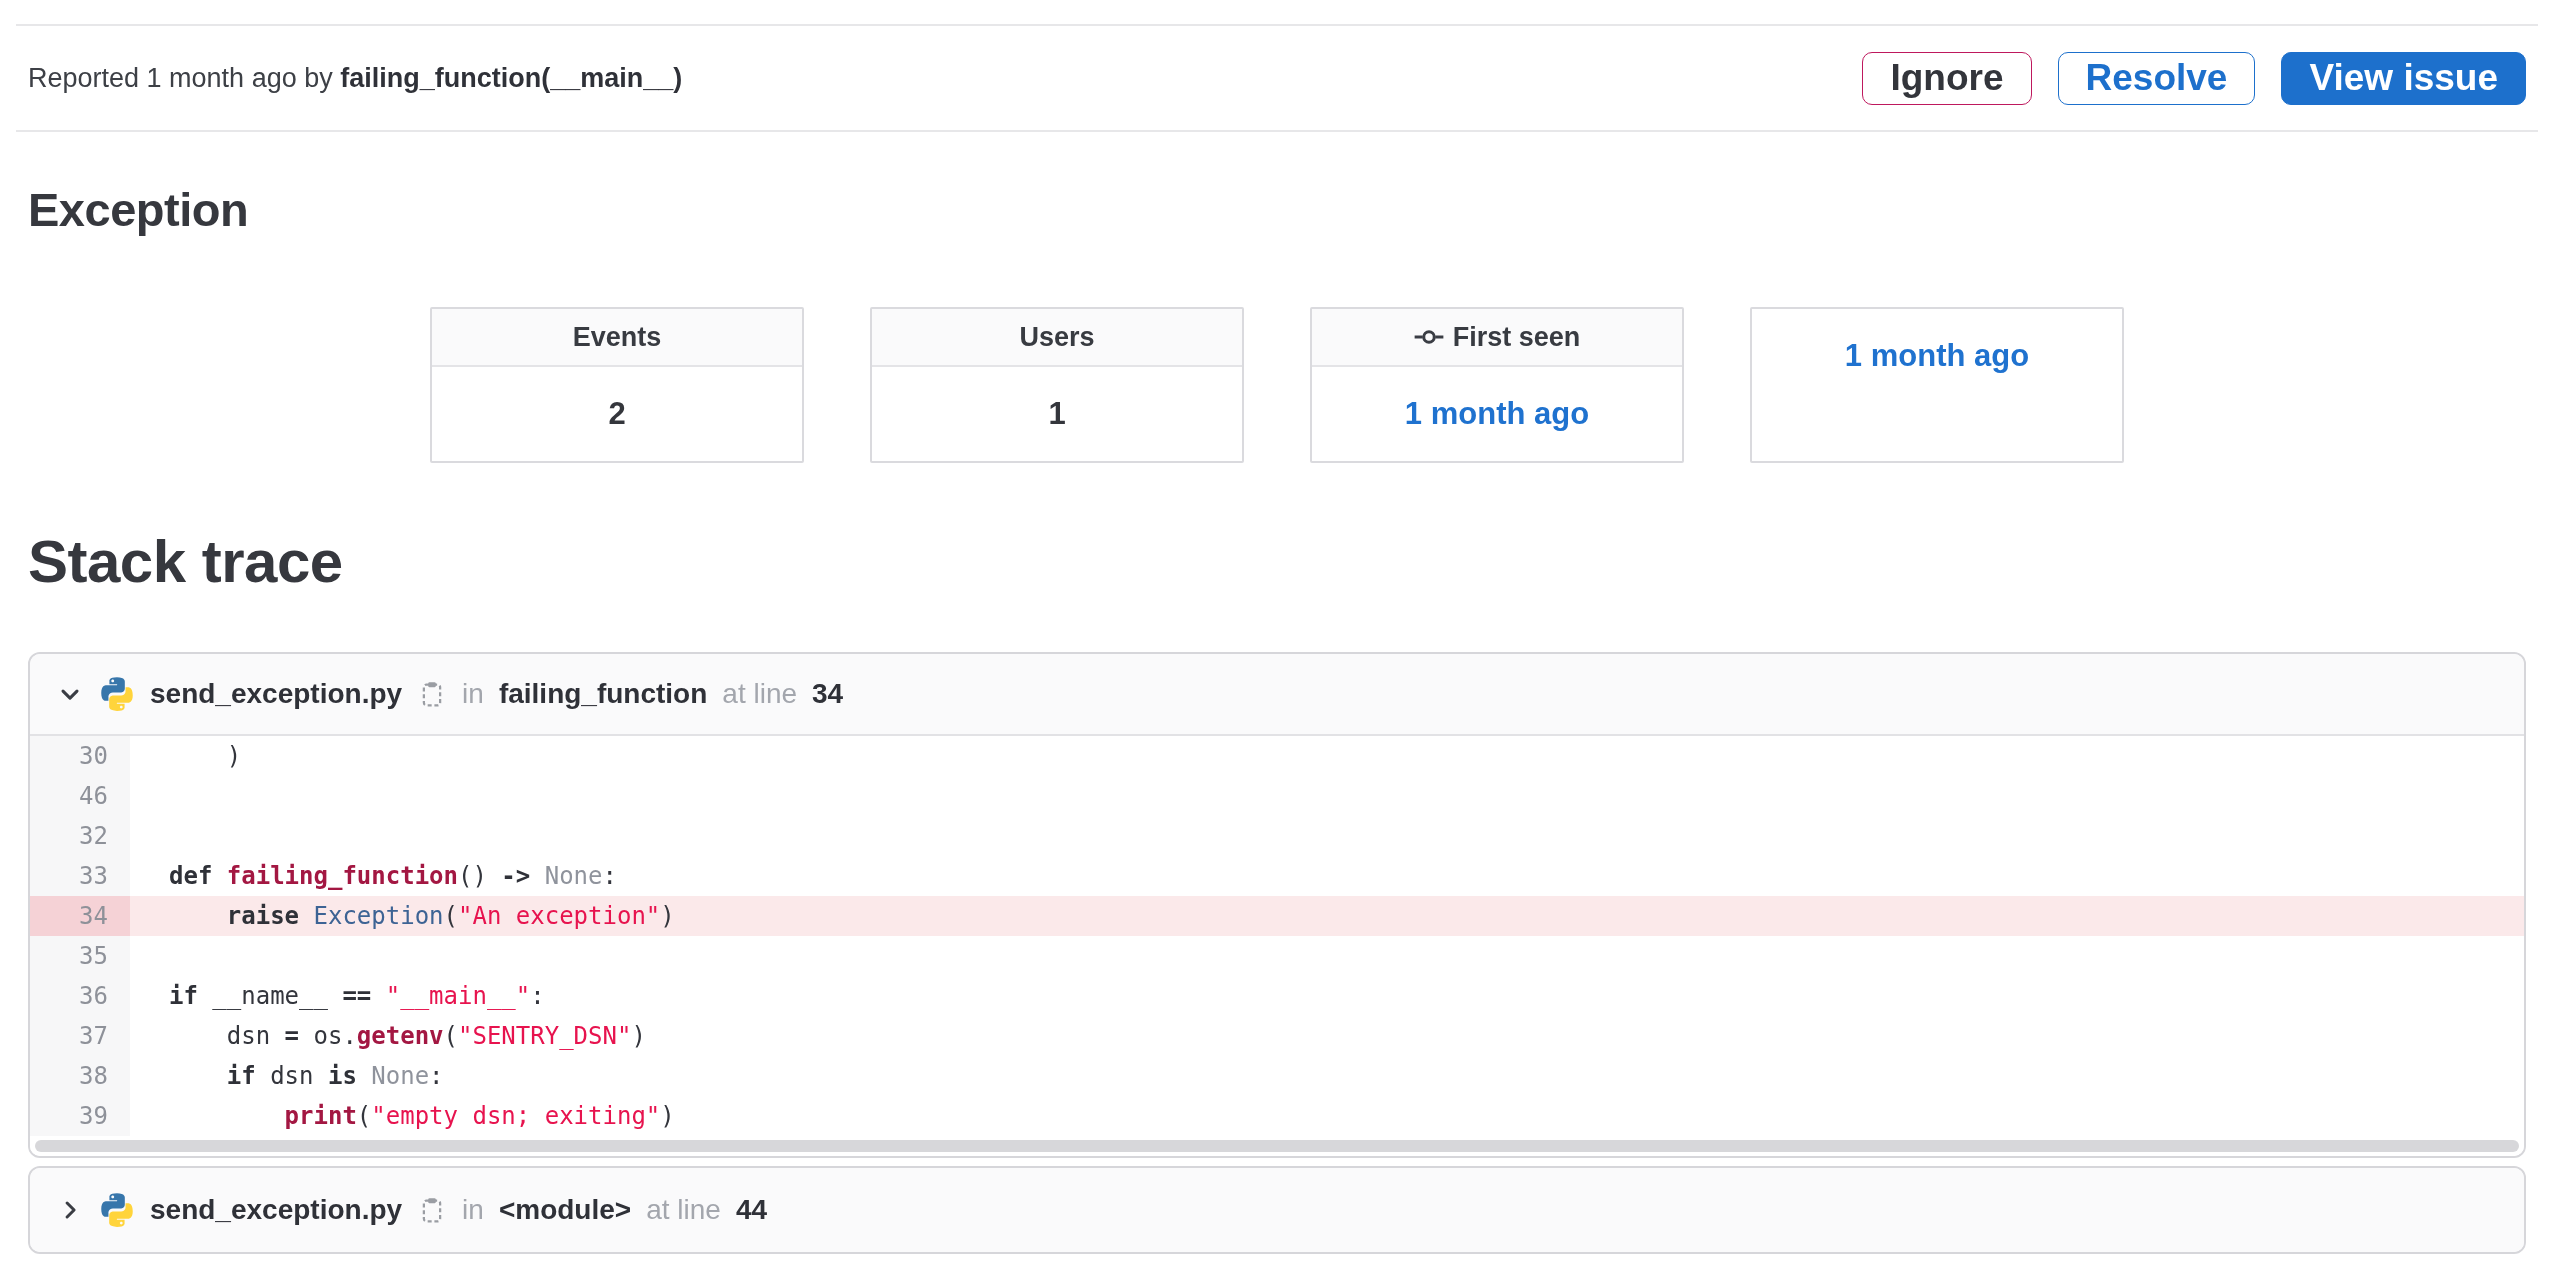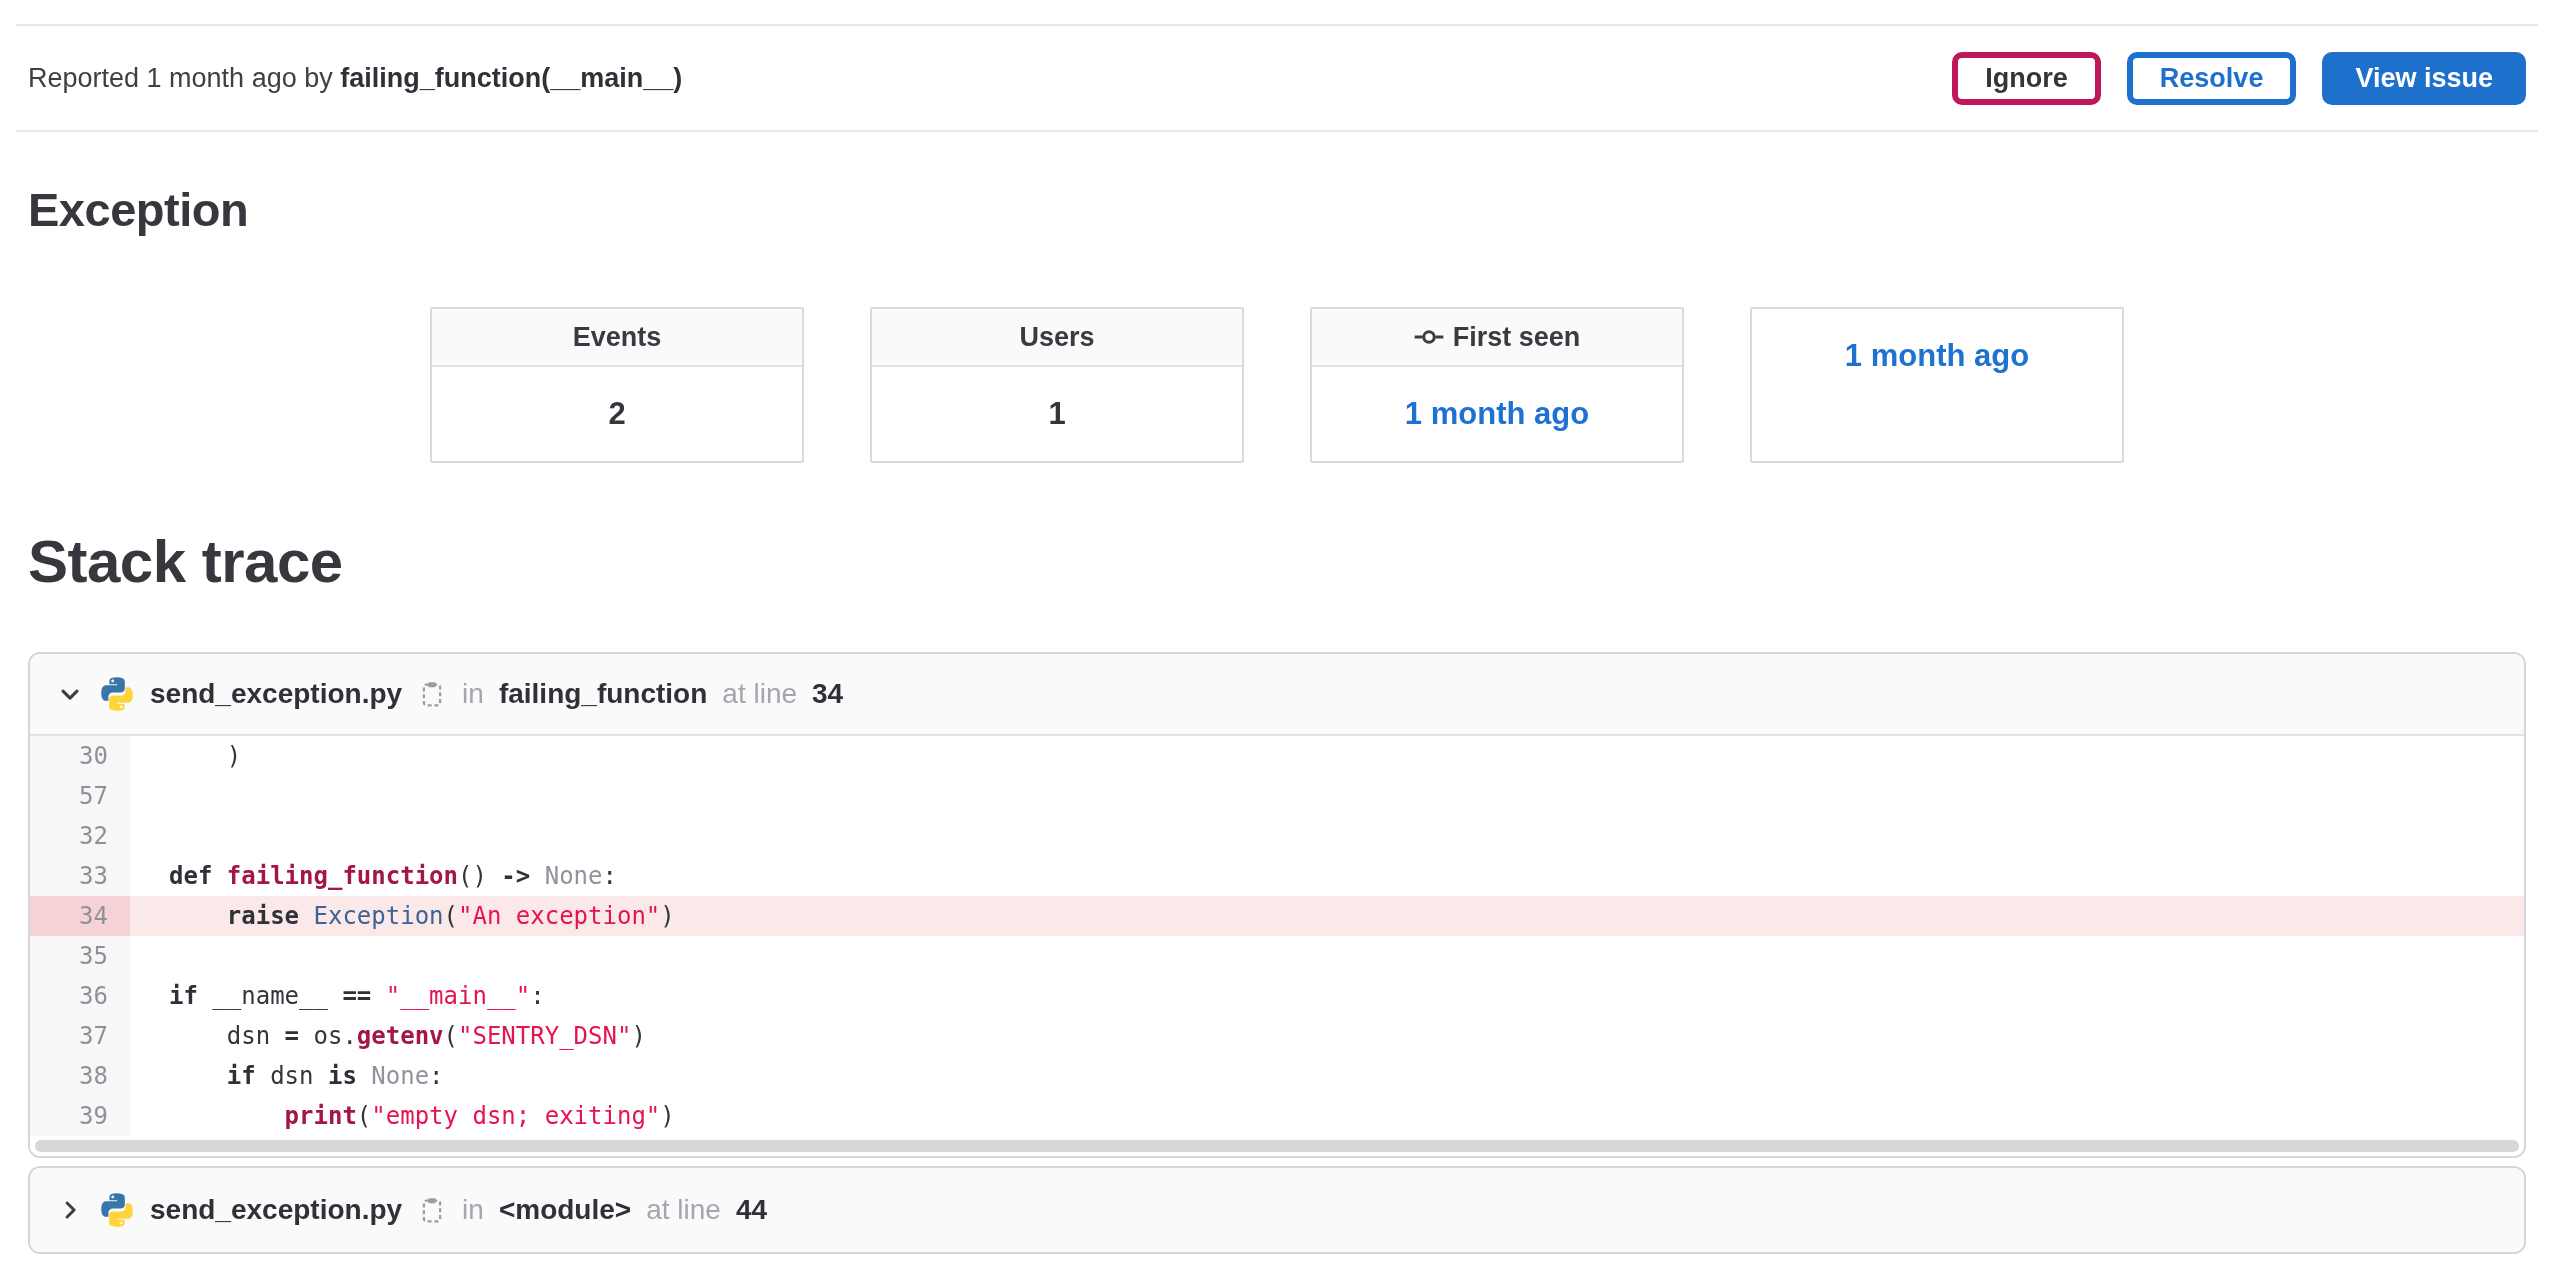--- a/index.html
+++ b/index.html
@@ -20,22 +20,22 @@
     height:108px;
     display:flex; align-items:center; justify-content:space-between;
     padding:0 12px;
   }
   .reported { font-size:27px; color:#3d4046; }
   .reported b { color:#2f3138; }
   .actions { display:flex; gap:26px; }
   .btn {
     height:53px; padding:0 27px;
     display:flex; align-items:center; justify-content:center;
-    border-radius:10px; font-size:27px; font-weight:600;
-    background:#ffffff; border:6px solid #be185d; color:#33353b;
+    border-radius:10px; font-size:37px; font-weight:600;
+    background:#ffffff; border:1px solid #be185d; color:#33353b;
     cursor:pointer; font-family:"Liberation Sans",sans-serif;
   }
   .btn.resolve { border-color:#1d70cc; color:#1d70cc; }
   .btn.primary { background:#1d70cc; border-color:#1d70cc; color:#ffffff; }
 
   
   h1.section {
     margin:50px 0 0 28px;
     font-size:47px; font-weight:800; color:#36383e; letter-spacing:-0.5px;
   }
@@ -190,21 +190,21 @@
     <span class="fbold">34</span>
   </div>
 
   <div class="code">
     <div>
         <div class="code-row">
           <div class="gutter-cell">30</div>
           <div class="code-cell"><span class="tok-plain">    )</span></div>
         </div>
         <div class="code-row">
-          <div class="gutter-cell">57</div>
+          <div class="gutter-cell">46</div>
           <div class="code-cell"></div>
         </div>
         <div class="code-row">
           <div class="gutter-cell">32</div>
           <div class="code-cell"></div>
         </div>
         <div class="code-row">
           <div class="gutter-cell">33</div>
           <div class="code-cell"><span class="tok-keyword">def</span><span class="tok-plain"> </span><span class="tok-function">failing_function</span><span class="tok-plain">() </span><span class="tok-keyword">-&gt;</span><span class="tok-plain"> </span><span class="tok-constant">None</span><span class="tok-plain">:</span></div>
         </div>

